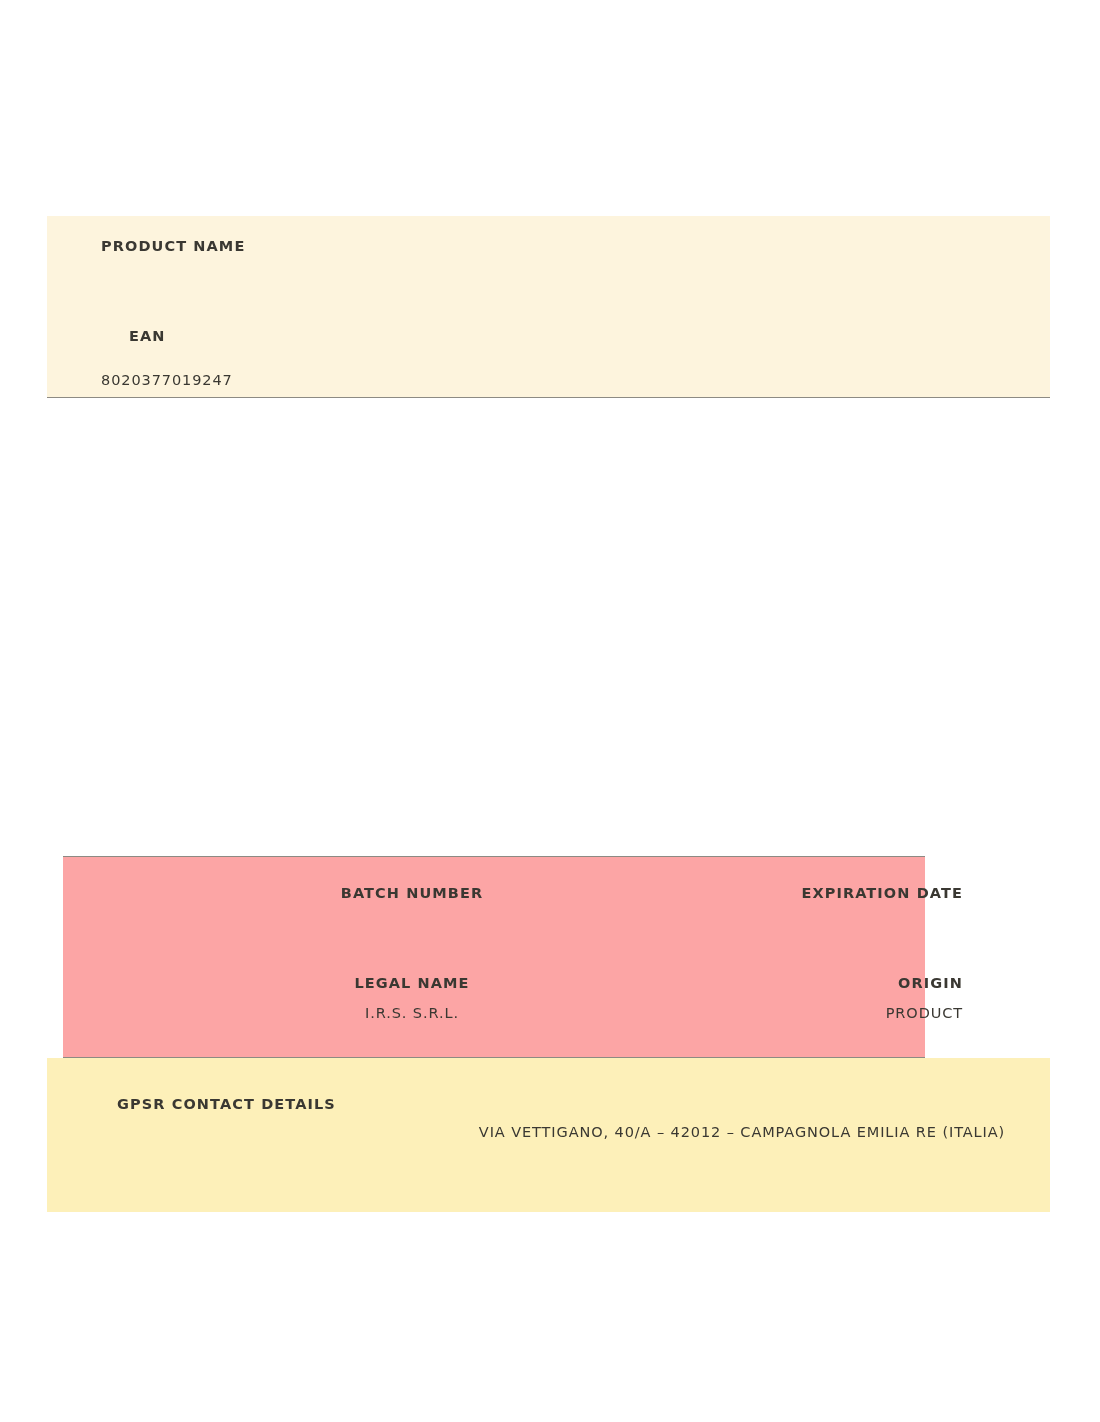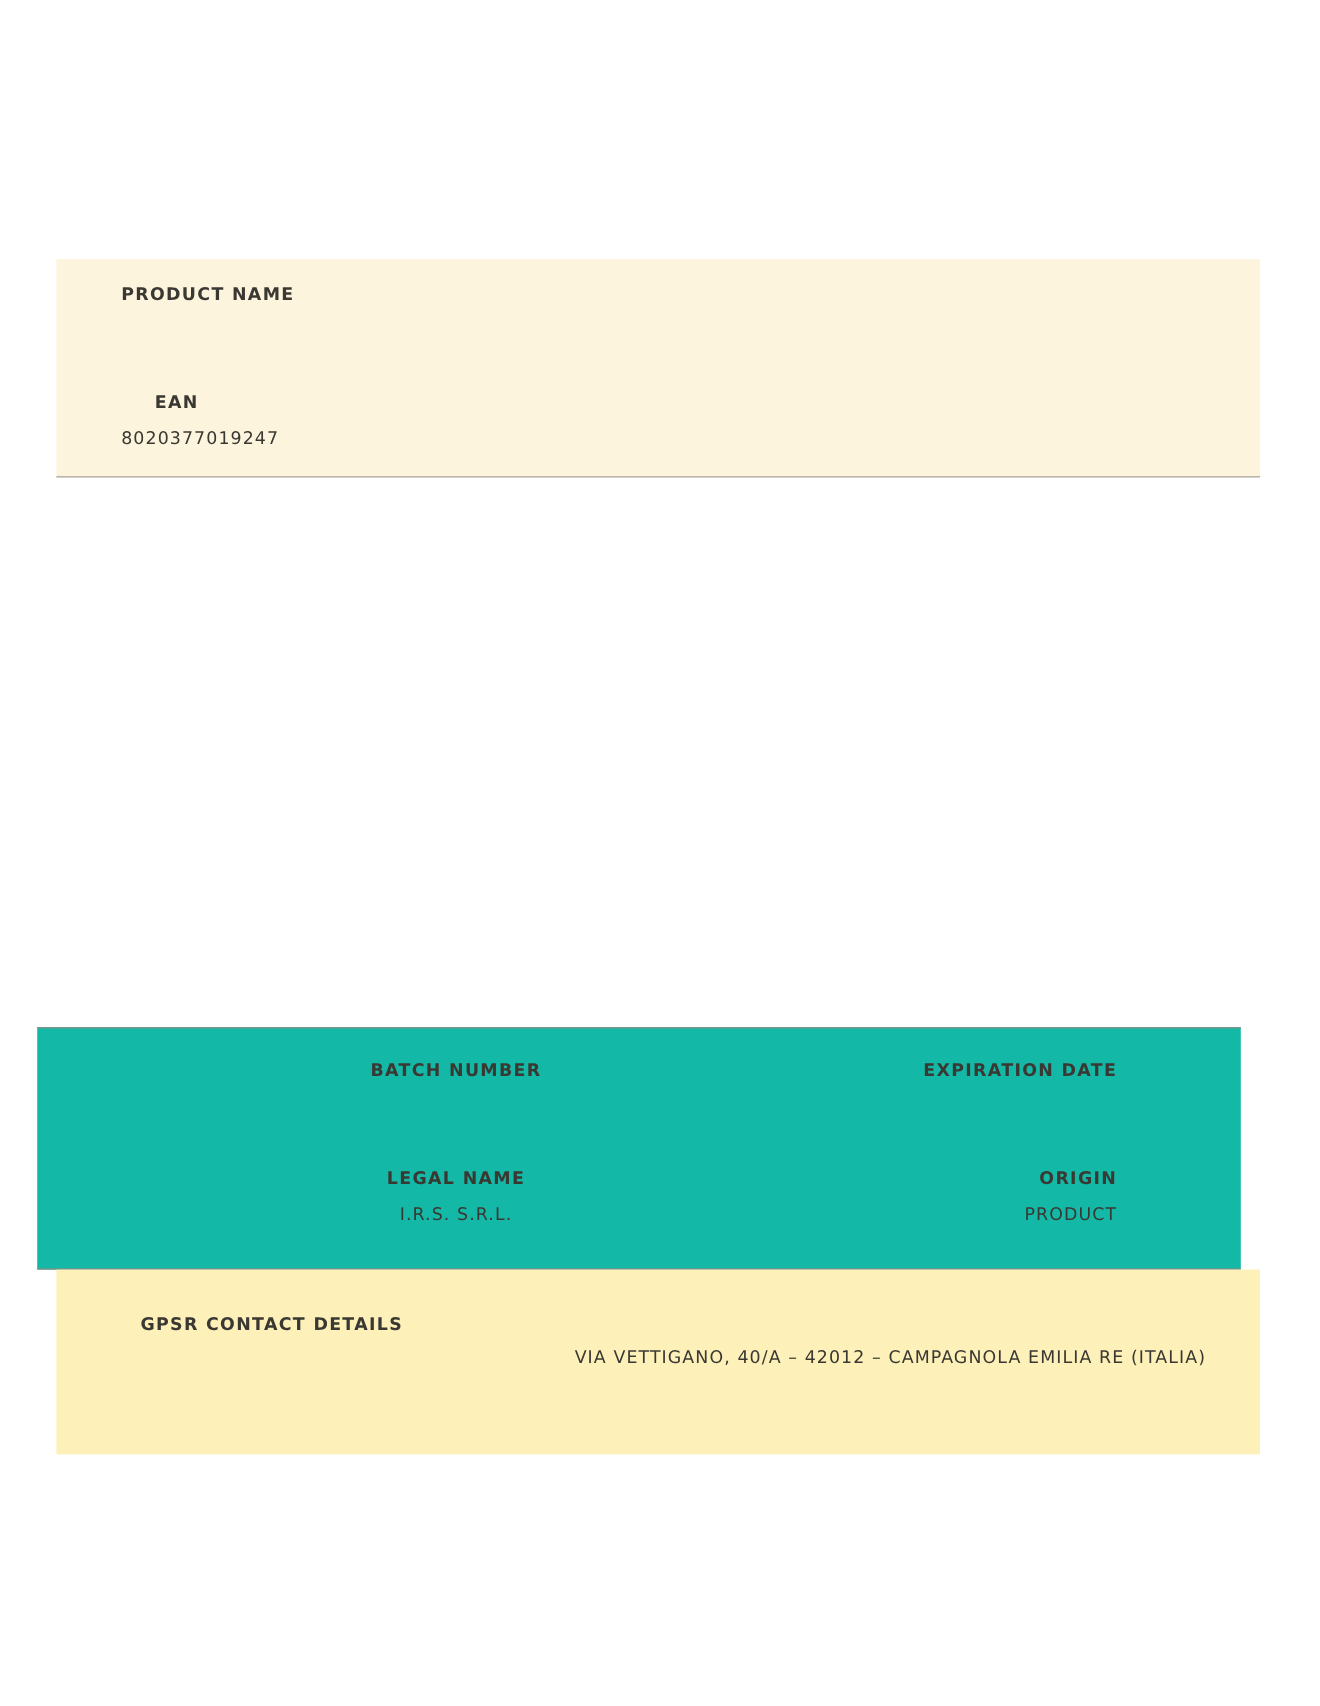--- a/index.html
+++ b/index.html
@@ -63,41 +63,41 @@
   }
   .top-ean-label {
     position: absolute;
     left: 54px;
     top: 112px;
     margin-left: 28px;
   }
   .top-ean-value {
     position: absolute;
     left: 54px;
-    top: 142px;
+    top: 156px;
   }
 
   
   .spacer-zone {
     position: absolute;
     left: 47px;
     top: 398px;
     width: 1003px;
     height: 458px;
     background: #ffffff;
   }
 
   
   .panel-mid {
     position: absolute;
-    left: 31px;
+    left: 63px;
     top: 856px;
-    width: 1003px;
+    width: 862px;
     height: 202px;
-    background: #14b8a6;
+    background: #fca5a5;
     box-sizing: border-box;
     border-top: 1.5px solid #8d8a83;
     border-bottom: 1.5px solid #8d8a83;
   }
 
   .mid-cell {
     position: absolute;
     text-align: center;
     width: 300px;
   }

